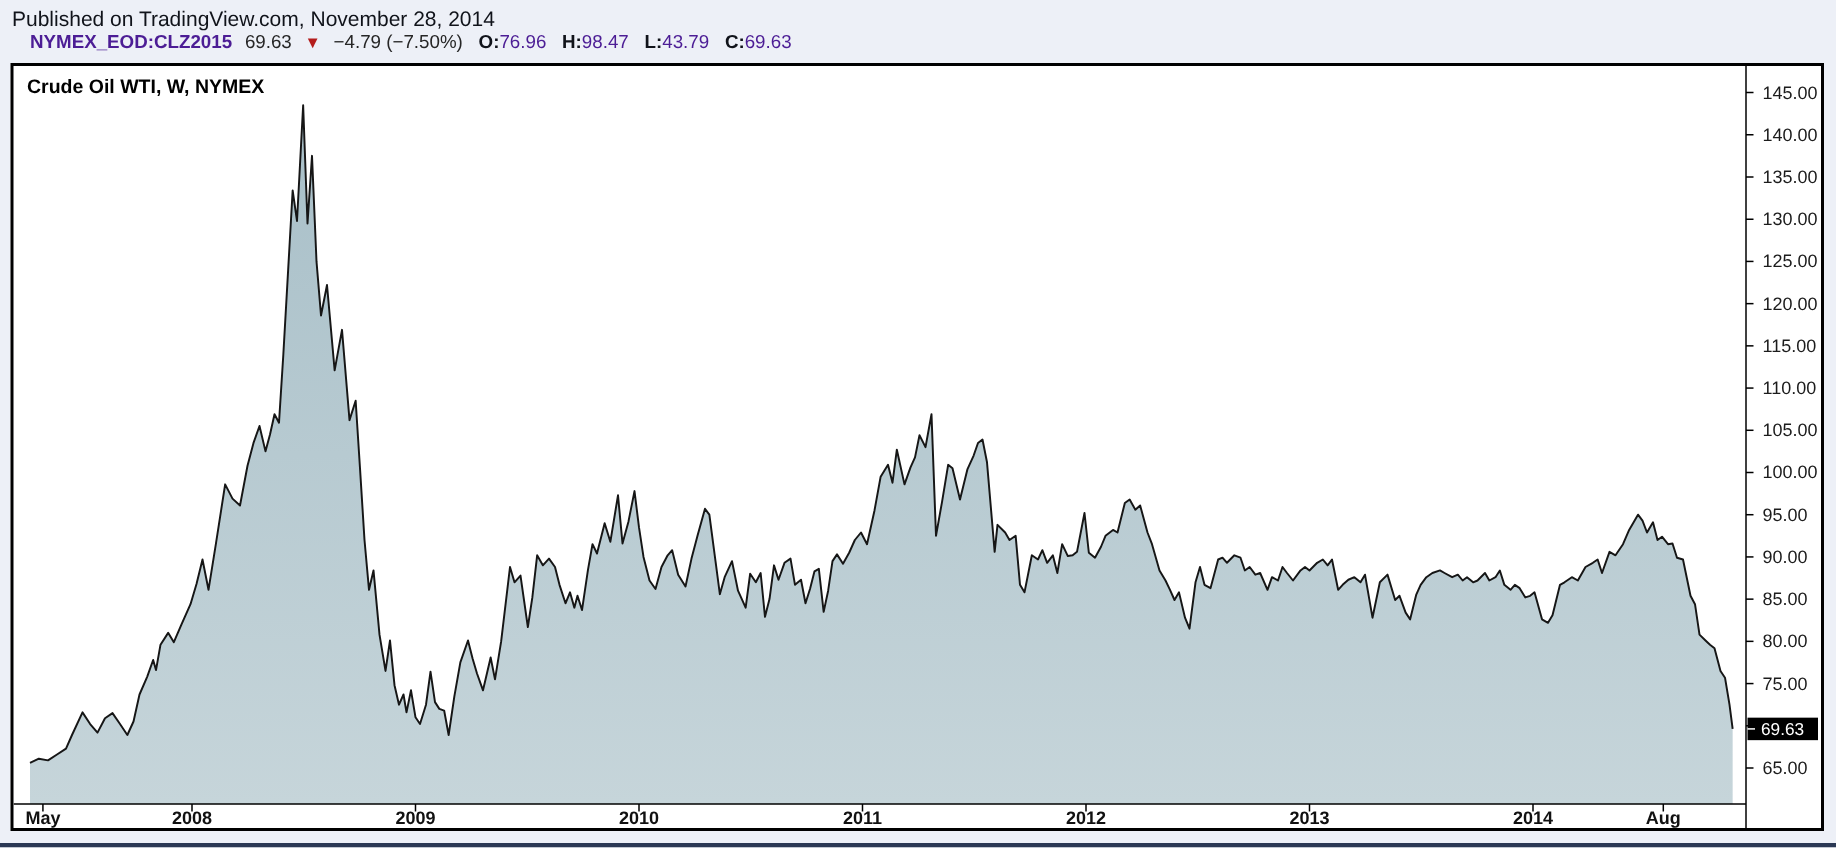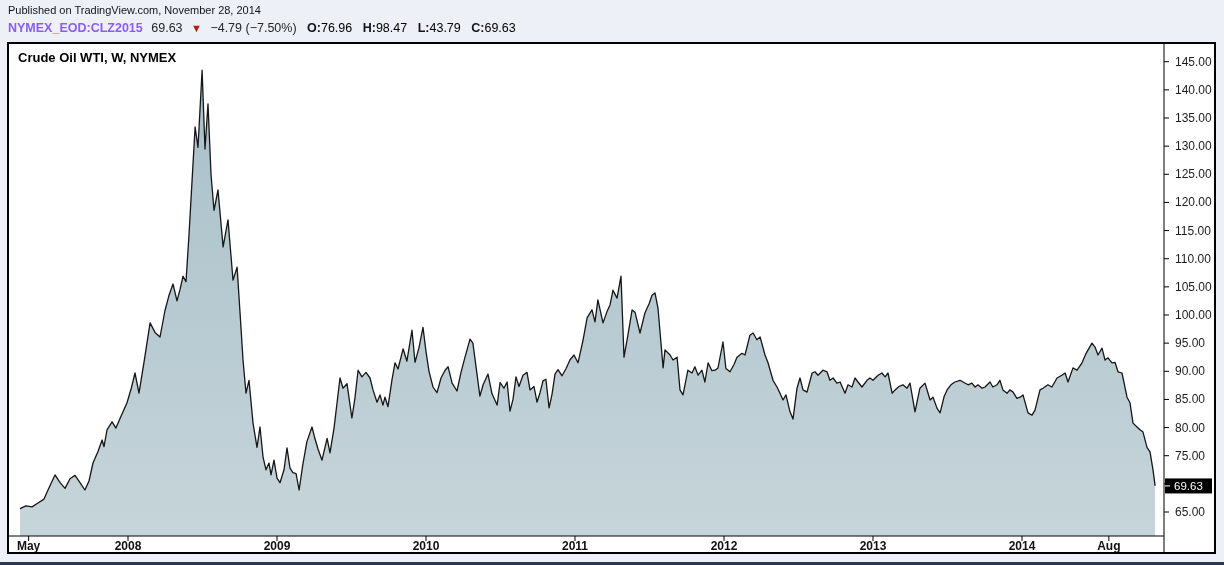--- a/index.html
+++ b/index.html
@@ -1,27 +1,27 @@
 <!DOCTYPE html>
 <html><head>
 <meta charset="utf-8">
 <style>
   html,body{margin:0;padding:0;}
   body{
     width:1224px;height:565px;position:relative;overflow:hidden;
     background:#edf0f7;
     font-family:"Liberation Sans", sans-serif;
   }
-  .hdr-line1{position:absolute;left:8px;top:4px;font-size:11px;color:#10131a;white-space:nowrap;}
+  .hdr-line1{position:absolute;left:8px;top:4px;font-size:14px;color:#10131a;white-space:nowrap;}
   .hdr-line2{position:absolute;left:8px;top:21px;font-size:12.5px;white-space:nowrap;}
-  .t-sym{font-weight:bold;color:#8b5cf6;}
+  .t-sym{font-weight:bold;color:#4c1d95;margin-left:12px;}
   .t-val{color:#262626;margin-left:5px;}
   .t-glyph{color:#b41c1c;font-size:11px;margin-left:5px;}
   .t-lab{font-weight:bold;color:#10131a;margin-left:7px;}
-  .t-red{color:#000000;}
+  .t-red{color:#4c1d95;}
   .frame{
     position:absolute;left:7px;top:42px;width:1209px;height:512px;
     background:#ffffff;border:2px solid #000;box-sizing:border-box;
   }
   .frame svg{display:block;width:1205px;height:508px;}
   .bottom-bar{position:absolute;left:0;bottom:0;width:1224px;height:3px;background:#2b3854;}
   svg text{font-family:"Liberation Sans", sans-serif;}
 </style>
 </head>
 <body>

